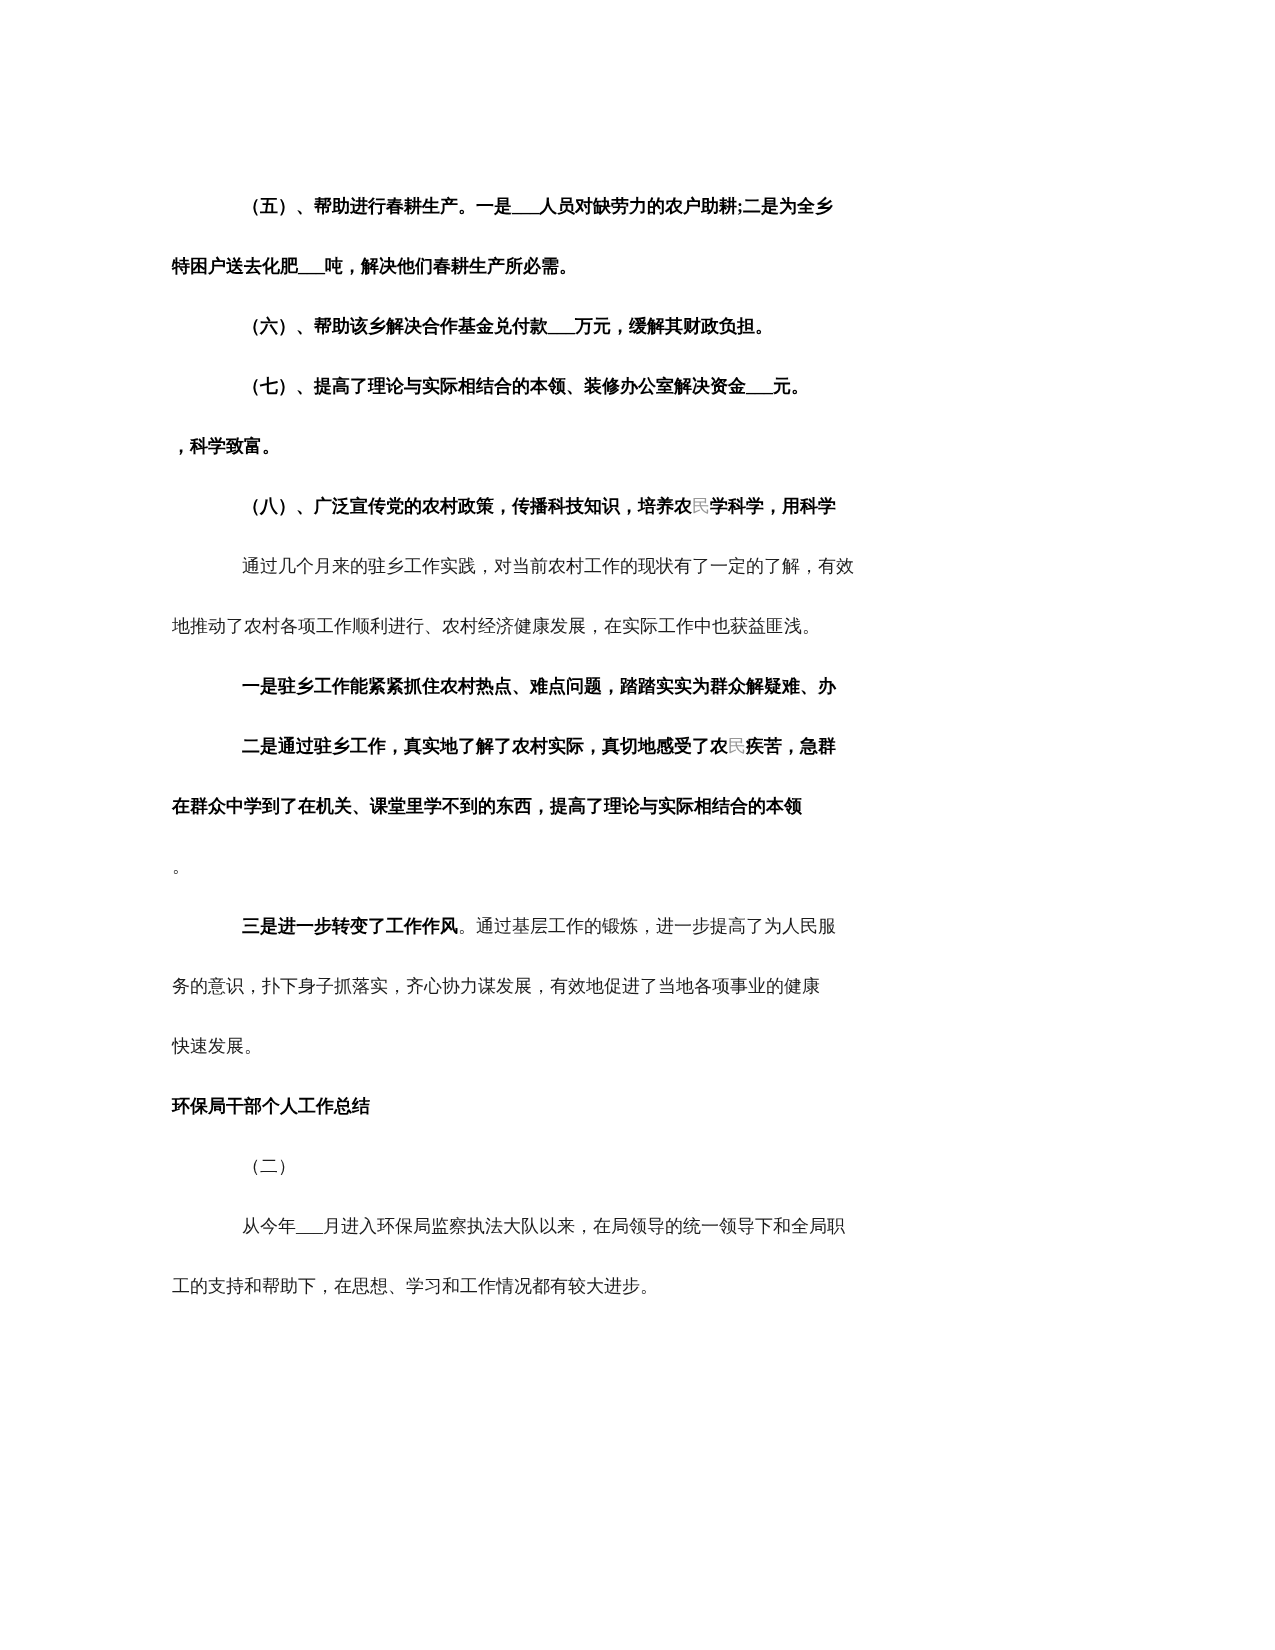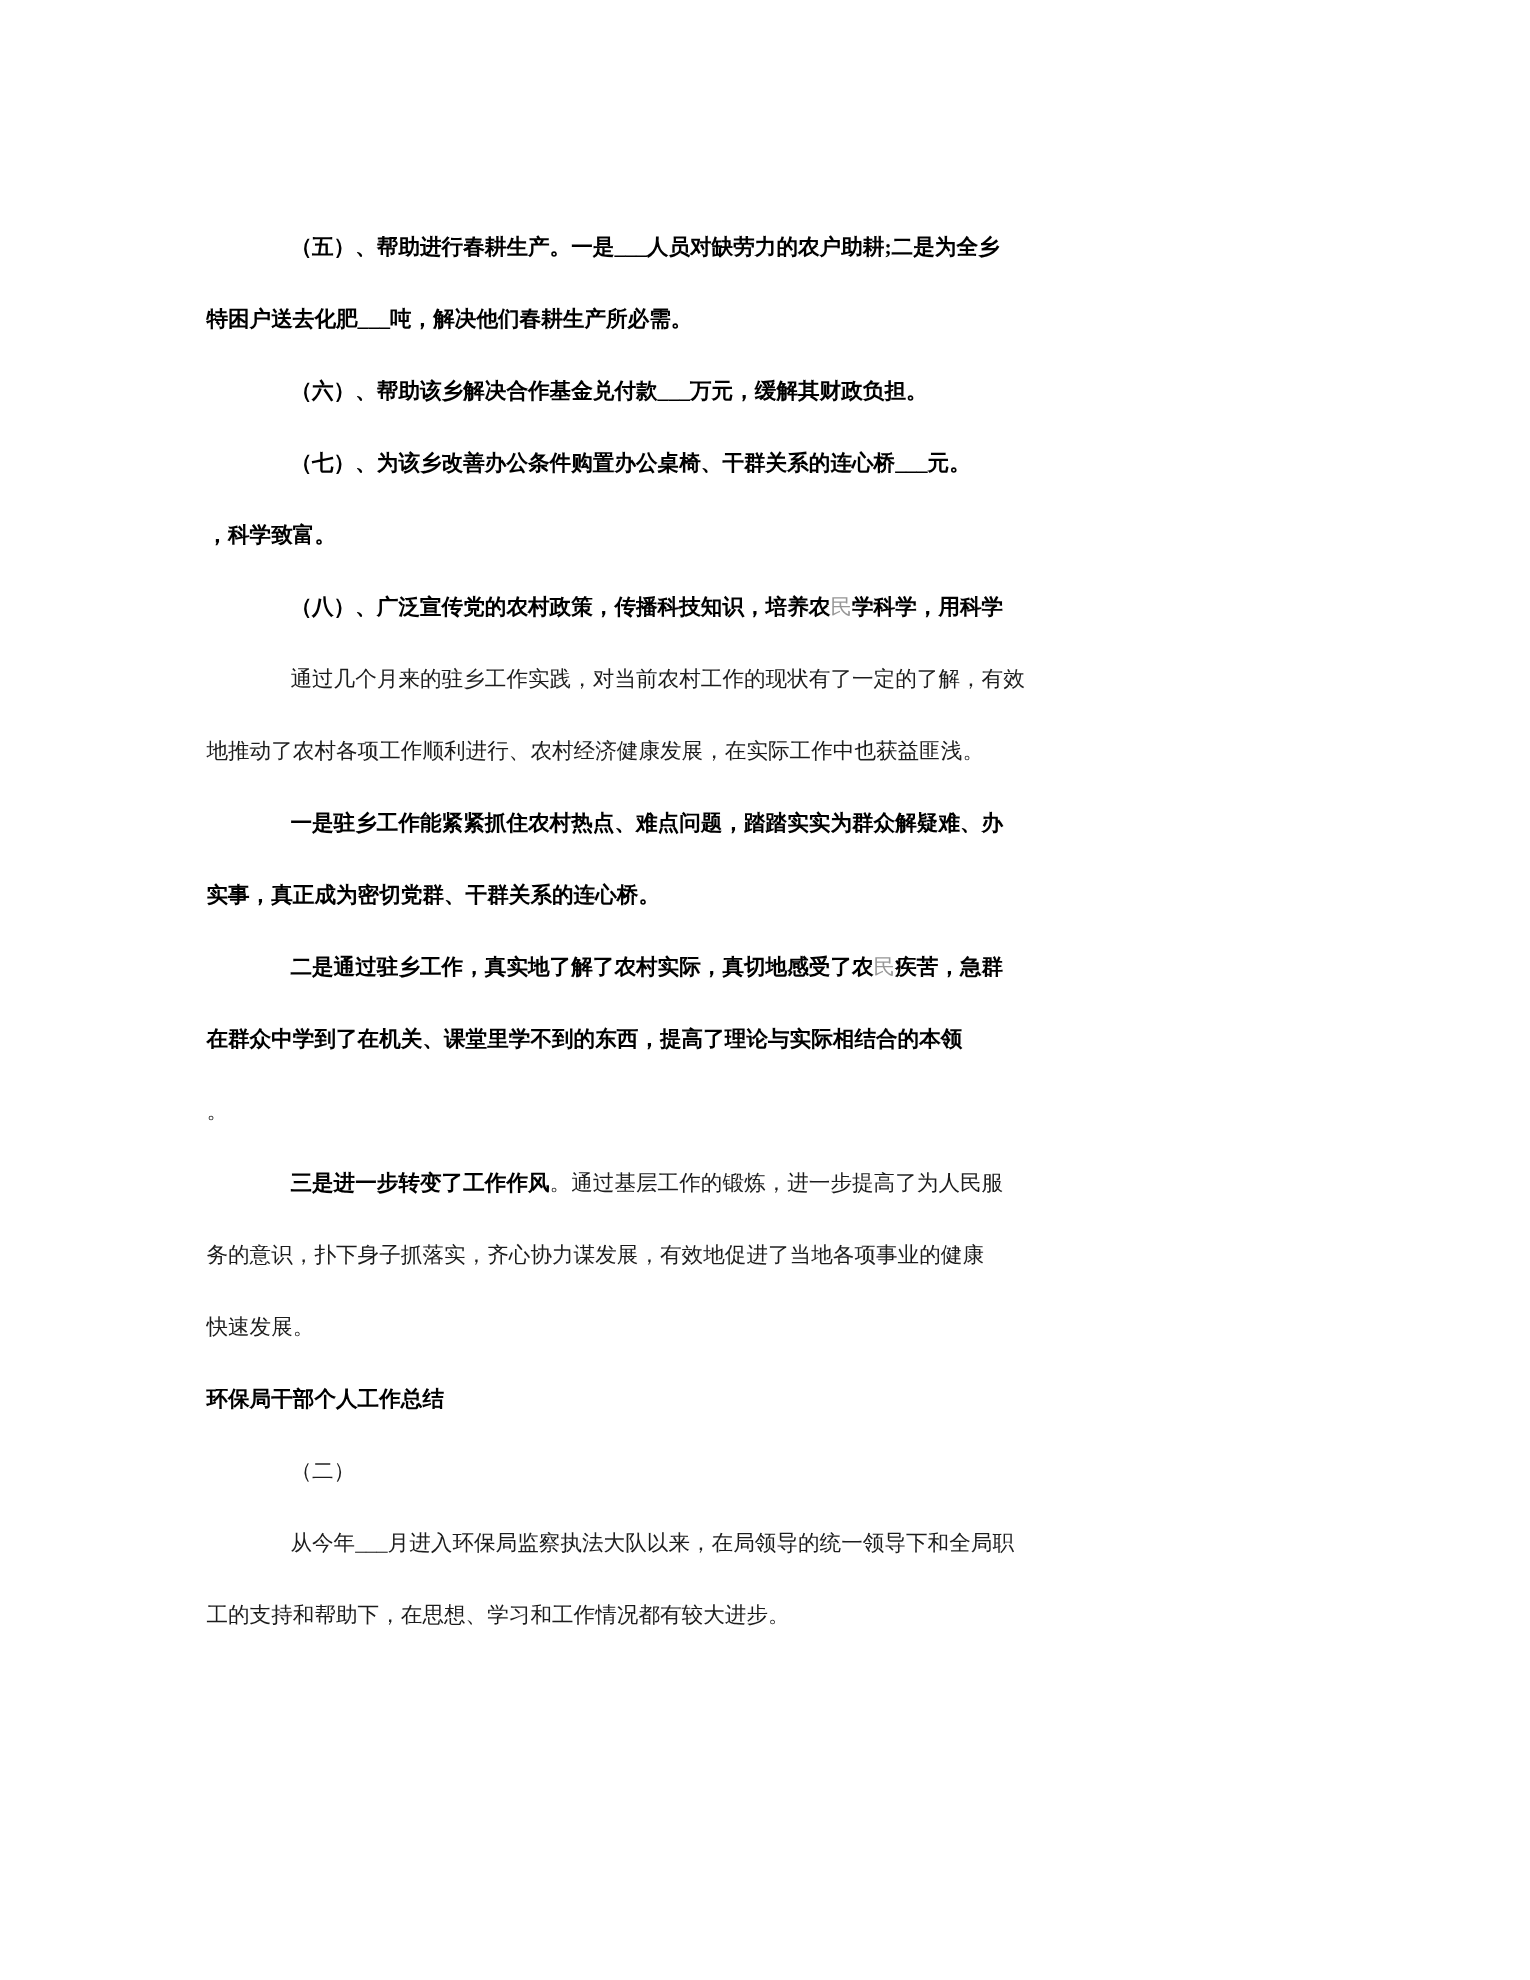--- a/index.html
+++ b/index.html
@@ -52,34 +52,33 @@
 <body>
 
 <div class="page">
 
   <div class="line indent bold"><span>（五）、帮助进行春耕生产。一是</span><span class="blank-field">___</span><span>人员对缺劳力的农户助耕;二是为全乡</span></div>
 
   <div class="line bold"><span>特困户送去化肥</span><span class="blank-field">___</span><span>吨，解决他们春耕生产所必需。</span></div>
 
   <div class="line indent bold"><span>（六）、帮助该乡解决合作基金兑付款</span><span class="blank-field">___</span><span>万元，缓解其财政负担。</span></div>
 
-  <div class="line indent bold"><span>（七）、为该乡改善办公条件购置办公桌椅、干群关系的连心桥</span><span class="blank-field">___</span><span>元。</span></div>
+  <div class="line indent bold"><span>（七）、提高了理论与实际相结合的本领、装修办公室解决资金</span><span class="blank-field">___</span><span>元。</span></div>
 
   <div class="line bold"><span>，科学致富。</span></div>
 
   <div class="line indent bold"><span>（八）、广泛宣传党的农村政策，传播科技知识，培养农</span><span class="gray-char">民</span><span>学科学，用科学</span></div>
 
 
   <div class="line indent"><span>通过几个月来的驻乡工作实践，对当前农村工作的现状有了一定的了解，有效</span></div>
 
   <div class="line"><span>地推动了农村各项工作顺利进行、农村经济健康发展，在实际工作中也获益匪浅。</span></div>
 
   <div class="line indent bold"><span>一是驻乡工作能紧紧抓住农村热点、难点问题，踏踏实实为群众解疑难、办</span></div>
 
-  <div class="line bold"><span>实事，真正成为密切党群、干群关系的连心桥。</span></div>
 
   <div class="line indent bold"><span>二是通过驻乡工作，真实地了解了农村实际，真切地感受了农</span><span class="gray-char">民</span><span>疾苦，急群</span></div>
 
 
   <div class="line bold"><span>在群众中学到了在机关、课堂里学不到的东西，提高了理论与实际相结合的本领</span></div>
 
   <div class="line"><span>。</span></div>
 
   <div class="line indent"><span class="bold">三是进一步转变了工作作风</span><span class="seg-regular">。通过基层工作的锻炼，进一步提高了为人民服</span></div>
 

